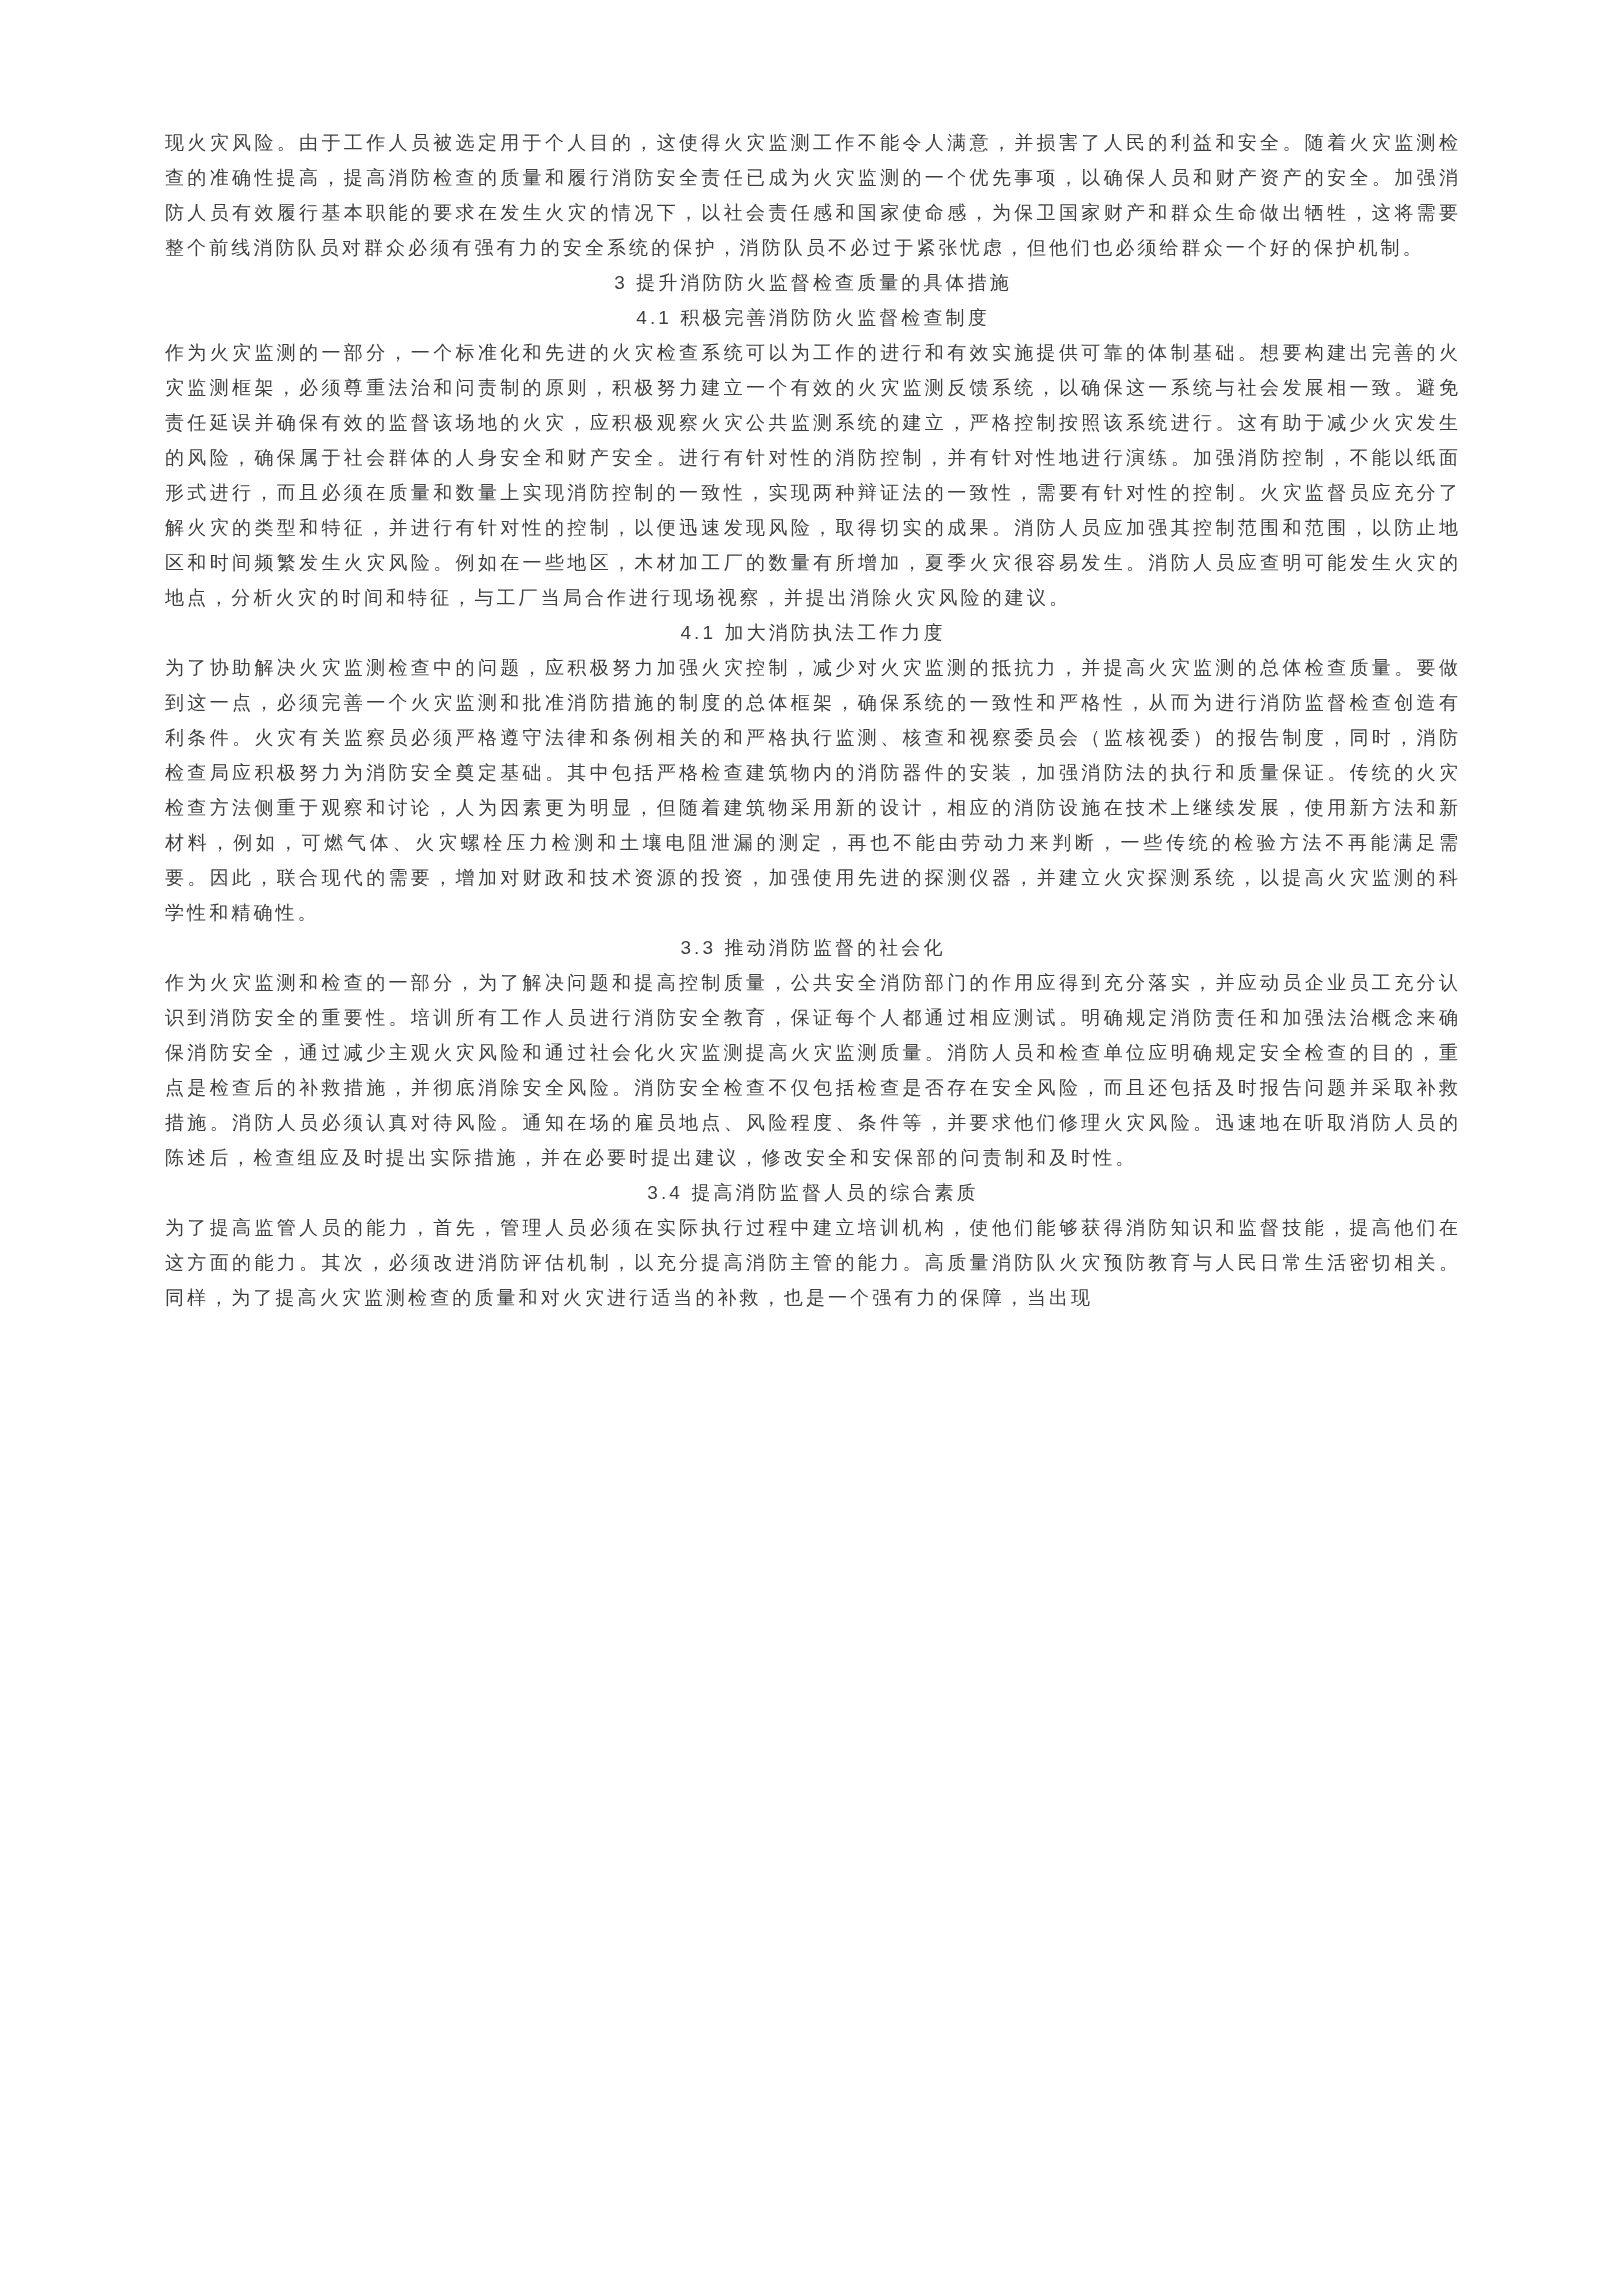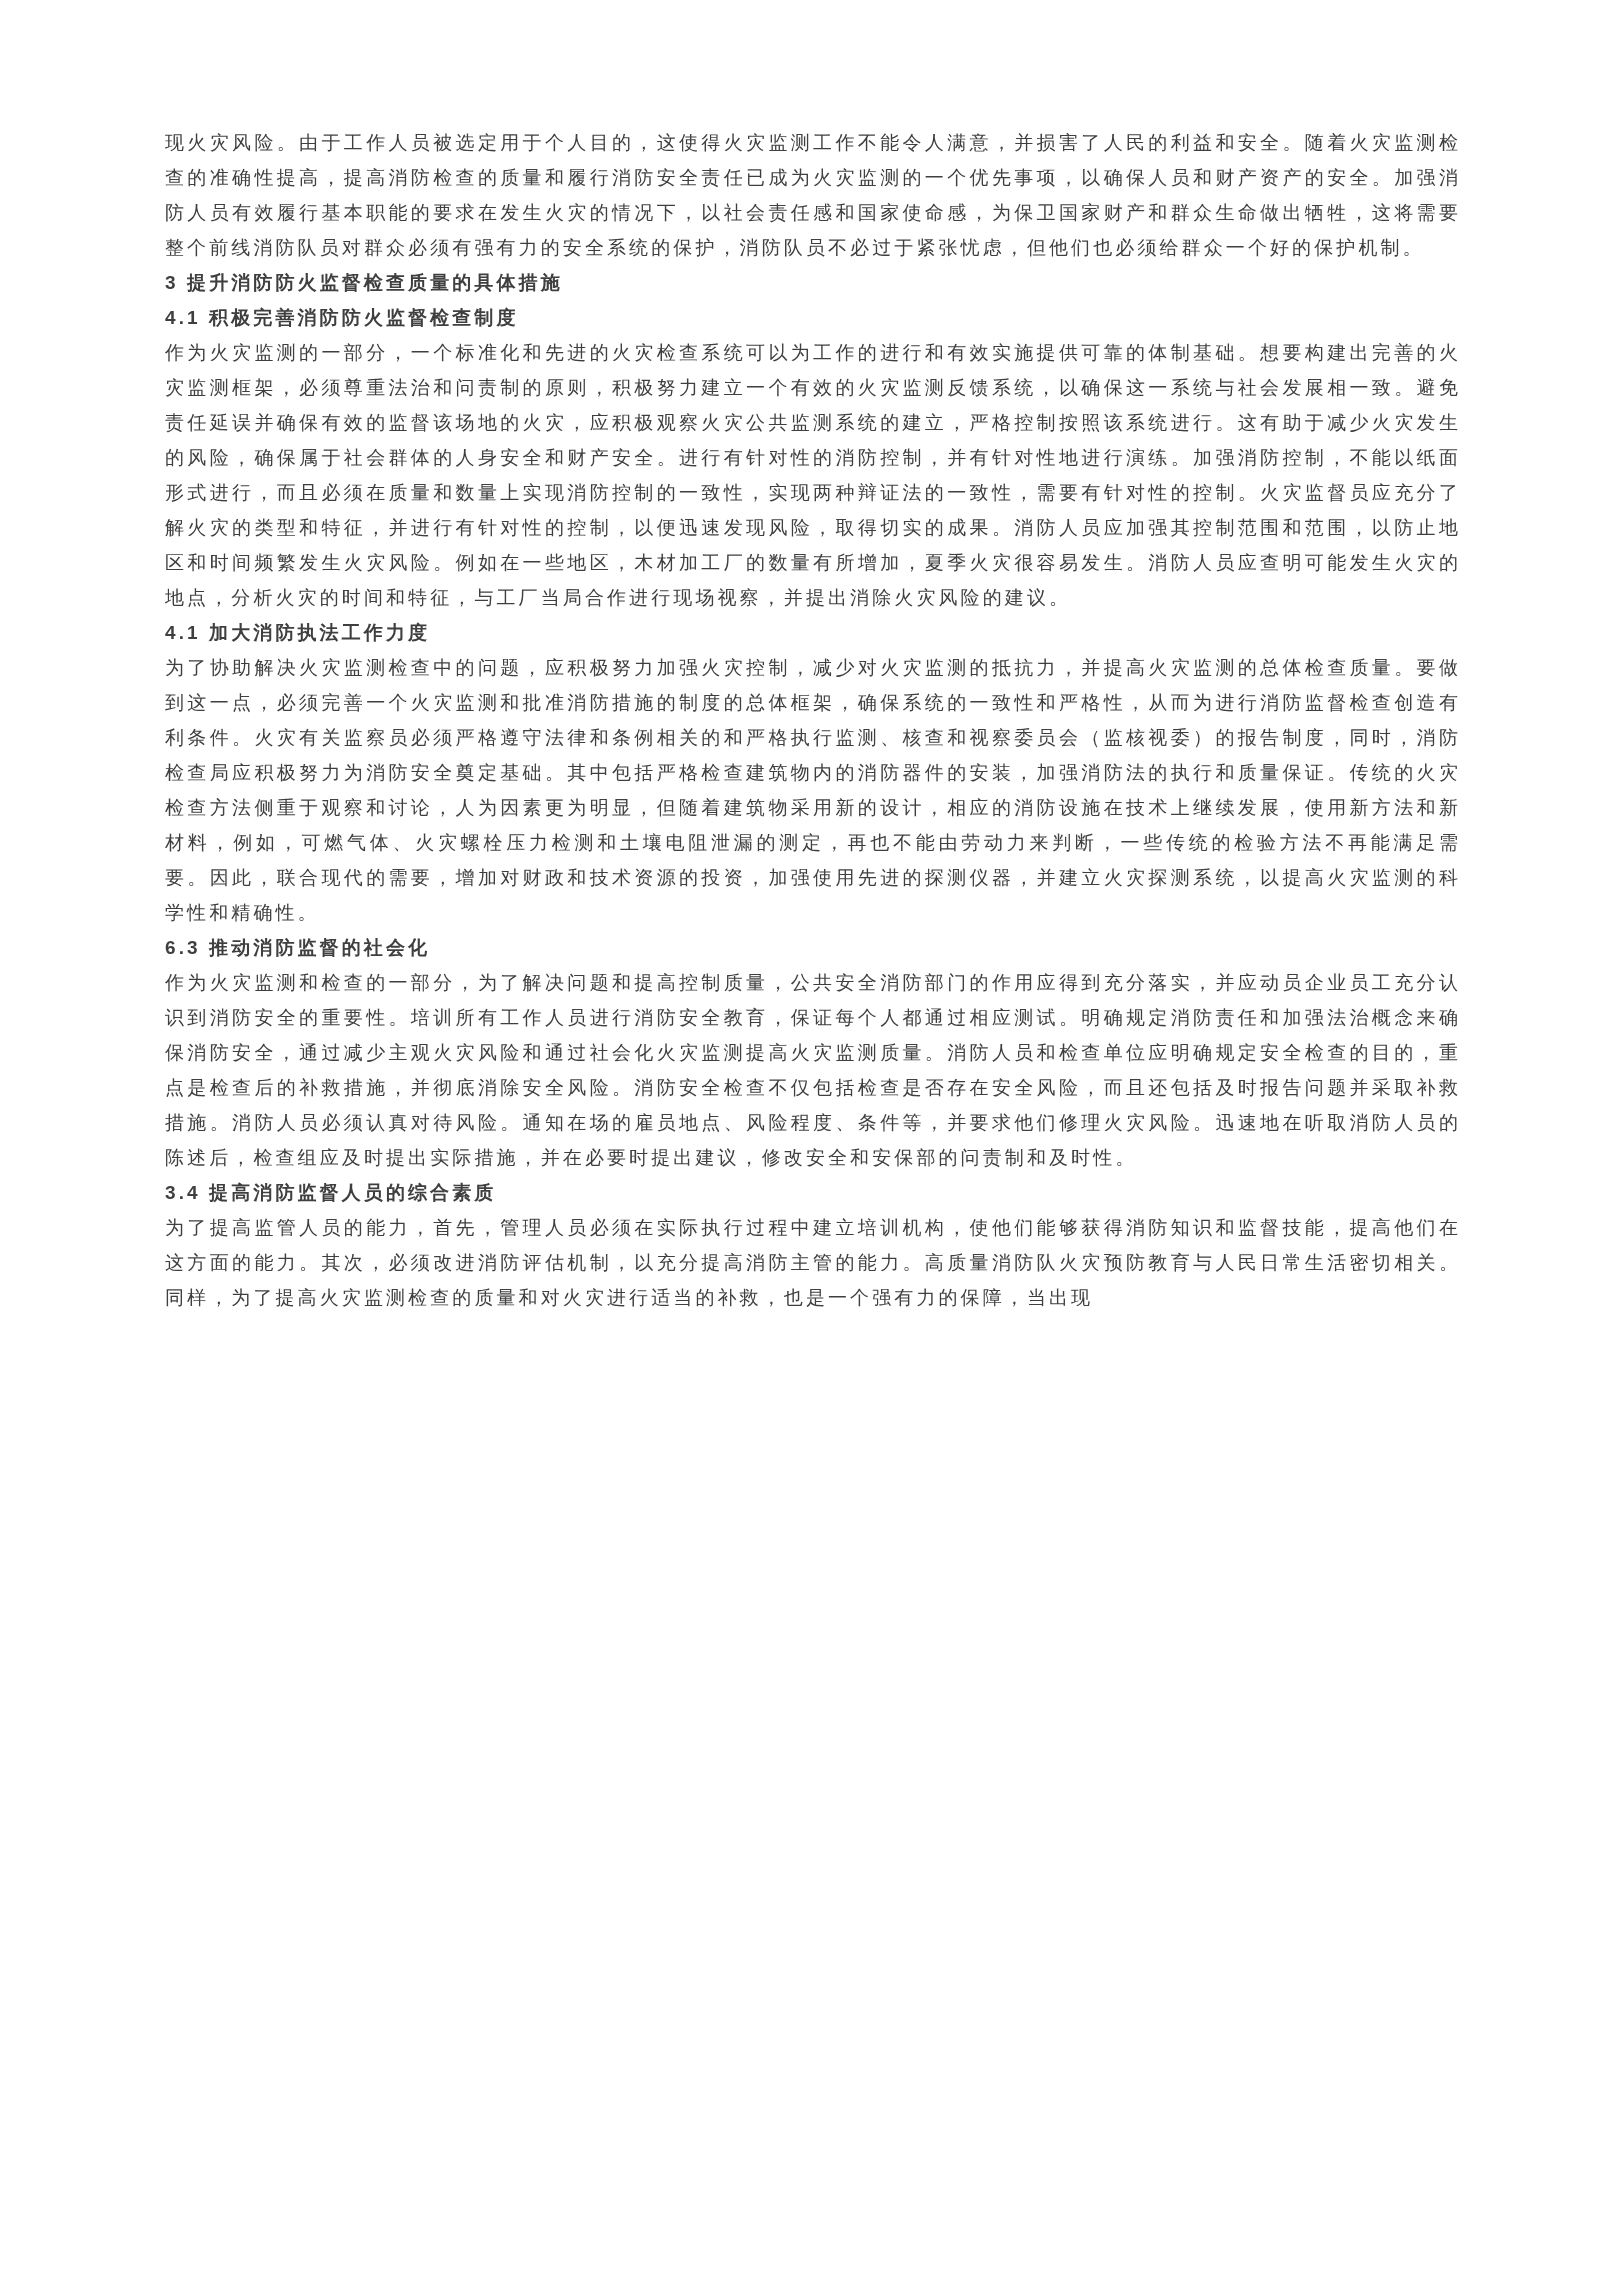--- a/index.html
+++ b/index.html
@@ -24,34 +24,33 @@
     line-height: 35px;
     letter-spacing: 3.1px;
   }
   .block {
     margin: 0;
     padding: 0;
     text-align: justify;
     text-justify: inter-ideograph;
   }
   .block.heading {
-    text-align: left;
-    font-weight: bold;
+    text-align: center;
   }
 </style>
 </head>
 <body>
 
 <div class="page-content">
   <div>
       <p class="block paragraph">现火灾风险。由于工作人员被选定用于个人目的，这使得火灾监测工作不能令人满意，并损害了人民的利益和安全。随着火灾监测检查的准确性提高，提高消防检查的质量和履行消防安全责任已成为火灾监测的一个优先事项，以确保人员和财产资产的安全。加强消防人员有效履行基本职能的要求在发生火灾的情况下，以社会责任感和国家使命感，为保卫国家财产和群众生命做出牺牲，这将需要整个前线消防队员对群众必须有强有力的安全系统的保护，消防队员不必过于紧张忧虑，但他们也必须给群众一个好的保护机制。</p>
       <p class="block heading">3 提升消防防火监督检查质量的具体措施</p>
       <p class="block heading">4.1 积极完善消防防火监督检查制度</p>
       <p class="block paragraph">作为火灾监测的一部分，一个标准化和先进的火灾检查系统可以为工作的进行和有效实施提供可靠的体制基础。想要构建出完善的火灾监测框架，必须尊重法治和问责制的原则，积极努力建立一个有效的火灾监测反馈系统，以确保这一系统与社会发展相一致。避免责任延误并确保有效的监督该场地的火灾，应积极观察火灾公共监测系统的建立，严格控制按照该系统进行。这有助于减少火灾发生的风险，确保属于社会群体的人身安全和财产安全。进行有针对性的消防控制，并有针对性地进行演练。加强消防控制，不能以纸面形式进行，而且必须在质量和数量上实现消防控制的一致性，实现两种辩证法的一致性，需要有针对性的控制。火灾监督员应充分了解火灾的类型和特征，并进行有针对性的控制，以便迅速发现风险，取得切实的成果。消防人员应加强其控制范围和范围，以防止地区和时间频繁发生火灾风险。例如在一些地区，木材加工厂的数量有所增加，夏季火灾很容易发生。消防人员应查明可能发生火灾的地点，分析火灾的时间和特征，与工厂当局合作进行现场视察，并提出消除火灾风险的建议。</p>
       <p class="block heading">4.1 加大消防执法工作力度</p>
       <p class="block paragraph">为了协助解决火灾监测检查中的问题，应积极努力加强火灾控制，减少对火灾监测的抵抗力，并提高火灾监测的总体检查质量。要做到这一点，必须完善一个火灾监测和批准消防措施的制度的总体框架，确保系统的一致性和严格性，从而为进行消防监督检查创造有利条件。火灾有关监察员必须严格遵守法律和条例相关的和严格执行监测、核查和视察委员会（监核视委）的报告制度，同时，消防检查局应积极努力为消防安全奠定基础。其中包括严格检查建筑物内的消防器件的安装，加强消防法的执行和质量保证。传统的火灾检查方法侧重于观察和讨论，人为因素更为明显，但随着建筑物采用新的设计，相应的消防设施在技术上继续发展，使用新方法和新材料，例如，可燃气体、火灾螺栓压力检测和土壤电阻泄漏的测定，再也不能由劳动力来判断，一些传统的检验方法不再能满足需要。因此，联合现代的需要，增加对财政和技术资源的投资，加强使用先进的探测仪器，并建立火灾探测系统，以提高火灾监测的科学性和精确性。</p>
-      <p class="block heading">6.3 推动消防监督的社会化</p>
+      <p class="block heading">3.3 推动消防监督的社会化</p>
       <p class="block paragraph">作为火灾监测和检查的一部分，为了解决问题和提高控制质量，公共安全消防部门的作用应得到充分落实，并应动员企业员工充分认识到消防安全的重要性。培训所有工作人员进行消防安全教育，保证每个人都通过相应测试。明确规定消防责任和加强法治概念来确保消防安全，通过减少主观火灾风险和通过社会化火灾监测提高火灾监测质量。消防人员和检查单位应明确规定安全检查的目的，重点是检查后的补救措施，并彻底消除安全风险。消防安全检查不仅包括检查是否存在安全风险，而且还包括及时报告问题并采取补救措施。消防人员必须认真对待风险。通知在场的雇员地点、风险程度、条件等，并要求他们修理火灾风险。迅速地在听取消防人员的陈述后，检查组应及时提出实际措施，并在必要时提出建议，修改安全和安保部的问责制和及时性。</p>
       <p class="block heading">3.4 提高消防监督人员的综合素质</p>
       <p class="block paragraph">为了提高监管人员的能力，首先，管理人员必须在实际执行过程中建立培训机构，使他们能够获得消防知识和监督技能，提高他们在这方面的能力。其次，必须改进消防评估机制，以充分提高消防主管的能力。高质量消防队火灾预防教育与人民日常生活密切相关。同样，为了提高火灾监测检查的质量和对火灾进行适当的补救，也是一个强有力的保障，当出现</p>
     </div>
 </div>
 
 
 </body></html>

